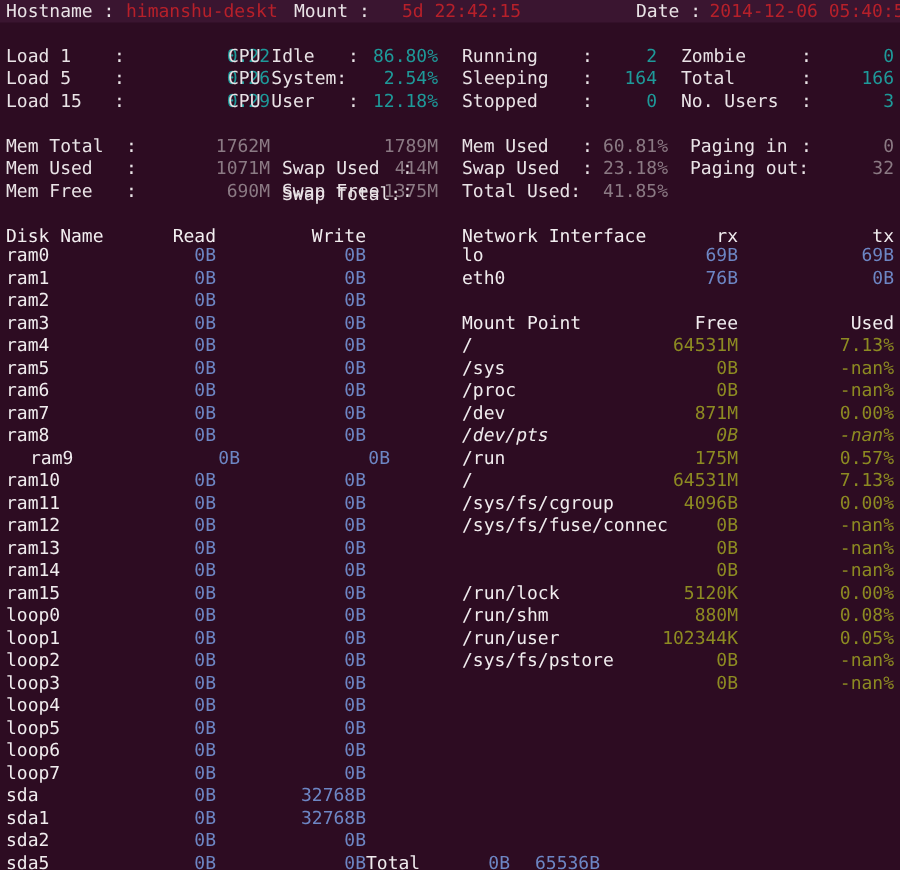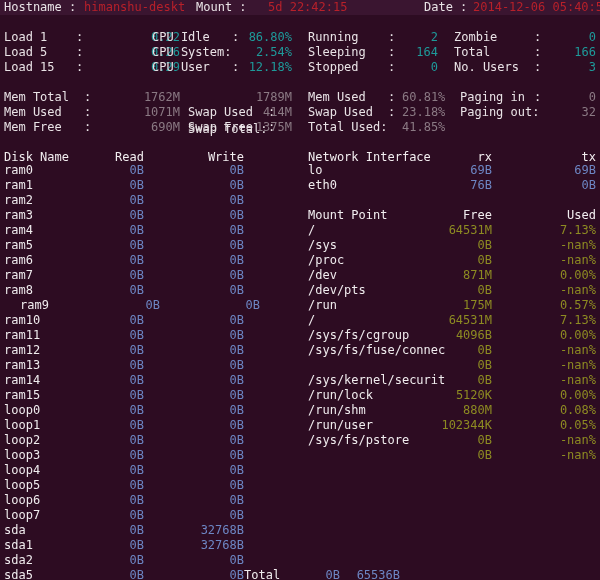--- a/index.html
+++ b/index.html
@@ -205,27 +205,27 @@
       <div class="row" style="position: absolute; left: 0px; top: 163px; width: 600px;"><span class="cell c-white" style="left: 308px;">lo</span><span class="cell c-blue r" style="left: 440px; width: 52px;">69B</span><span class="cell c-blue r" style="left: 540px; width: 56px;">69B</span></div>
       <div class="row" style="position: absolute; left: 0px; top: 178px; width: 600px;"><span class="cell c-white" style="left: 308px;">eth0</span><span class="cell c-blue r" style="left: 440px; width: 52px;">76B</span><span class="cell c-blue r" style="left: 540px; width: 56px;">0B</span></div>
     </div>
 
   <div id="mount-rows">
       <div class="row" style="position: absolute; left: 0px; top: 208px; width: 600px;"><span class="cell section-head" style="left: 308px;">Mount Point</span><span class="cell section-head r" style="left: 440px; width: 52px;">Free</span><span class="cell section-head r" style="left: 540px; width: 56px;">Used</span></div>
       <div class="row" style="position: absolute; left: 0px; top: 223px; width: 600px;"><span class="cell c-white" style="left: 308px;">/</span><span class="cell c-olive r" style="left: 440px; width: 52px;">64531M</span><span class="cell c-olive r" style="left: 540px; width: 56px;">7.13%</span></div>
       <div class="row" style="position: absolute; left: 0px; top: 238px; width: 600px;"><span class="cell c-white" style="left: 308px;">/sys</span><span class="cell c-olive r" style="left: 440px; width: 52px;">0B</span><span class="cell c-olive r" style="left: 540px; width: 56px;">-nan%</span></div>
       <div class="row" style="position: absolute; left: 0px; top: 253px; width: 600px;"><span class="cell c-white" style="left: 308px;">/proc</span><span class="cell c-olive r" style="left: 440px; width: 52px;">0B</span><span class="cell c-olive r" style="left: 540px; width: 56px;">-nan%</span></div>
       <div class="row" style="position: absolute; left: 0px; top: 268px; width: 600px;"><span class="cell c-white" style="left: 308px;">/dev</span><span class="cell c-olive r" style="left: 440px; width: 52px;">871M</span><span class="cell c-olive r" style="left: 540px; width: 56px;">0.00%</span></div>
-      <div class="row" style="position: absolute; left: 0px; top: 283px; width: 600px;"><span class="cell c-white" style="left: 308px;">/dev/pts</span><span class="cell c-olive r" style="left: 440px; width: 52px;">0B</span><span class="cell c-olive r" style="left: 540px; width: 56px;">-nan%</span></div>
+      <div class="row" style="position: absolute; left: 0px; top: 283px; width: 600px; font-style: italic;"><span class="cell c-white" style="left: 308px;">/dev/pts</span><span class="cell c-olive r" style="left: 440px; width: 52px;">0B</span><span class="cell c-olive r" style="left: 540px; width: 56px;">-nan%</span></div>
       <div class="row" style="position: absolute; left: 0px; top: 298px; width: 600px;"><span class="cell c-white" style="left: 308px;">/run</span><span class="cell c-olive r" style="left: 440px; width: 52px;">175M</span><span class="cell c-olive r" style="left: 540px; width: 56px;">0.57%</span></div>
       <div class="row" style="position: absolute; left: 0px; top: 313px; width: 600px;"><span class="cell c-white" style="left: 308px;">/</span><span class="cell c-olive r" style="left: 440px; width: 52px;">64531M</span><span class="cell c-olive r" style="left: 540px; width: 56px;">7.13%</span></div>
       <div class="row" style="position: absolute; left: 0px; top: 328px; width: 600px;"><span class="cell c-white" style="left: 308px;">/sys/fs/cgroup</span><span class="cell c-olive r" style="left: 440px; width: 52px;">4096B</span><span class="cell c-olive r" style="left: 540px; width: 56px;">0.00%</span></div>
       <div class="row" style="position: absolute; left: 0px; top: 343px; width: 600px;"><span class="cell c-white" style="left: 308px;">/sys/fs/fuse/connec</span><span class="cell c-olive r" style="left: 440px; width: 52px;">0B</span><span class="cell c-olive r" style="left: 540px; width: 56px;">-nan%</span></div>
       <div class="row" style="position: absolute; left: 0px; top: 358px; width: 600px;"><span class="cell c-olive r" style="left: 440px; width: 52px;">0B</span><span class="cell c-olive r" style="left: 540px; width: 56px;">-nan%</span></div>
-      <div class="row" style="position: absolute; left: 0px; top: 373px; width: 600px;"><span class="cell c-white" style="left: 308px;">/sys/kernel/securit</span><span class="cell c-olive r" style="left: 440px; width: 52px;">0B</span><span class="cell c-olive r" style="left: 540px; width: 56px;">-nan%</span></div>
+      <div class="row" style="position: absolute; left: 0px; top: 373px; width: 600px;"><span class="cell c-olive r" style="left: 440px; width: 52px;">0B</span><span class="cell c-olive r" style="left: 540px; width: 56px;">-nan%</span></div>
       <div class="row" style="position: absolute; left: 0px; top: 388px; width: 600px;"><span class="cell c-white" style="left: 308px;">/run/lock</span><span class="cell c-olive r" style="left: 440px; width: 52px;">5120K</span><span class="cell c-olive r" style="left: 540px; width: 56px;">0.00%</span></div>
       <div class="row" style="position: absolute; left: 0px; top: 403px; width: 600px;"><span class="cell c-white" style="left: 308px;">/run/shm</span><span class="cell c-olive r" style="left: 440px; width: 52px;">880M</span><span class="cell c-olive r" style="left: 540px; width: 56px;">0.08%</span></div>
       <div class="row" style="position: absolute; left: 0px; top: 418px; width: 600px;"><span class="cell c-white" style="left: 308px;">/run/user</span><span class="cell c-olive r" style="left: 440px; width: 52px;">102344K</span><span class="cell c-olive r" style="left: 540px; width: 56px;">0.05%</span></div>
       <div class="row" style="position: absolute; left: 0px; top: 433px; width: 600px;"><span class="cell c-white" style="left: 308px;">/sys/fs/pstore</span><span class="cell c-olive r" style="left: 440px; width: 52px;">0B</span><span class="cell c-olive r" style="left: 540px; width: 56px;">-nan%</span></div>
       <div class="row" style="position: absolute; left: 0px; top: 448px; width: 600px;"><span class="cell c-olive r" style="left: 440px; width: 52px;">0B</span><span class="cell c-olive r" style="left: 540px; width: 56px;">-nan%</span></div>
     </div>
 
 </div>
 
 </body></html>

